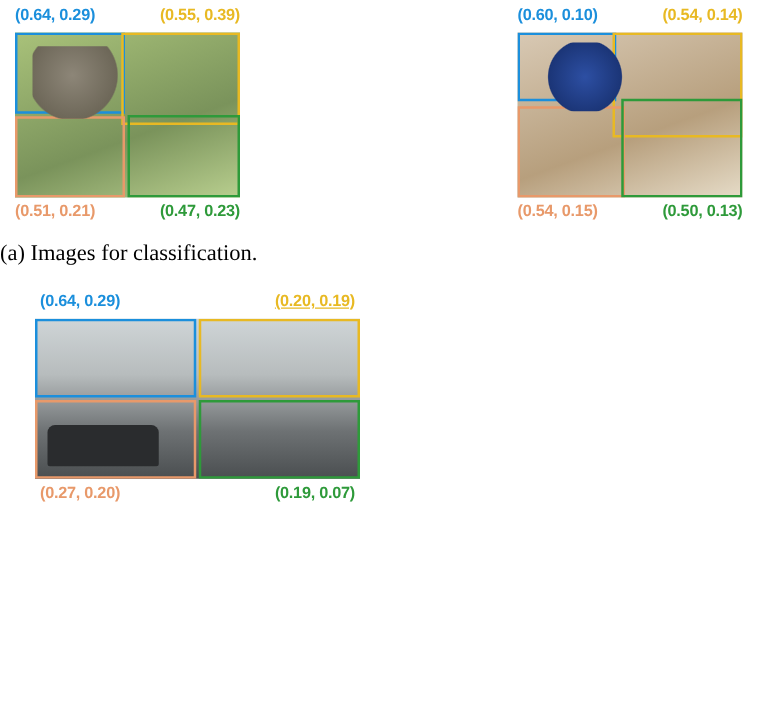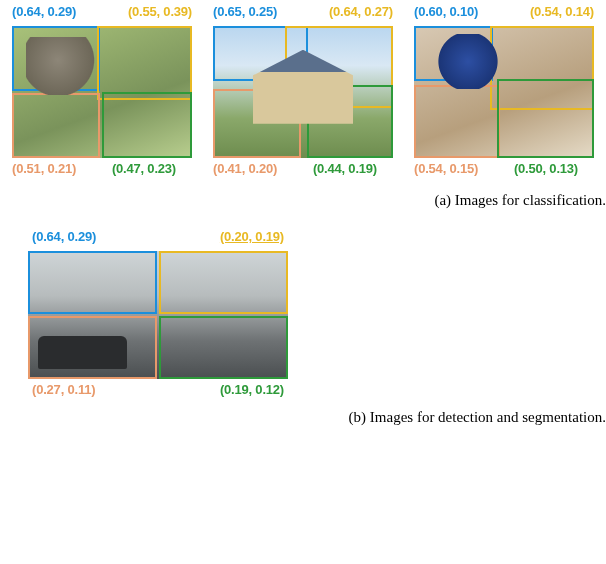--- a/index.html
+++ b/index.html
@@ -14,30 +14,30 @@
   .figure-wrap { width: 100%; }
   .row-a { padding: 8px 12px 4px 12px; display: flex; justify-content: space-between; }
   .group { position: relative; }
   .img-box { background: linear-gradient(135deg,#9ab97d,#6f8f55); position: relative; overflow: hidden; }
   .quad { position: absolute; border: 2px solid; }
   .lbl { position: absolute; font-size: 13px; font-weight: 600; white-space: nowrap; font-family: Arial, Helvetica, sans-serif; letter-spacing: -0.2px; }
   .c-blue   { color: #1b8fdc; border-color: #1b8fdc; }
   .c-yellow { color: #e8b923; border-color: #e8b923; }
   .c-orange { color: #e8996a; border-color: #e8996a; }
   .c-green  { color: #2e9a3a; border-color: #2e9a3a; }
-  .caption { text-align: right; font-size: 15px; padding: 14px 0 18px 0; }
+  .caption { text-align: left; font-size: 18px; padding: 14px 0 18px 0; }
   .row-b { padding: 6px 28px 0 28px; display: flex; justify-content: space-between; }
 
   
   .ga { width: 180px; }
   .ga .img-box { width: 180px; height: 132px; margin-top: 4px; }
   .ga .tl { left: 0; top: -18px; }
   .ga .tr { right: 0; top: -18px; }
   .ga .bl { left: 0; bottom: -18px; }
-  .ga .br { right: 16px; bottom: -18px; }
+  .ga .br { right: 0; bottom: -18px; }
 
   
   .gb { width: 260px; }
   .gb .img-box { width: 260px; height: 128px; margin-top: 4px; }
   .gb .tl { left: 4px; top: -18px; }
   .gb .tr { right: 4px; top: -18px; text-decoration: underline; }
   .gb .bl { left: 4px; bottom: -18px; }
   .gb .br { right: 4px; bottom: -18px; }
 
   
@@ -86,32 +86,20 @@
       <div class="img-box tex-elephant">
         <div class="quad c-blue q-tl"></div>
         <div class="quad c-yellow q-tr"></div>
         <div class="quad c-orange q-bl"></div>
         <div class="quad c-green q-br"></div>
       </div>
       <span class="lbl c-orange bl">(0.51, 0.21)</span>
       <span class="lbl c-green br">(0.47, 0.23)</span>
     </div>
 
-    <div class="group ga ga2">
-      <span class="lbl c-blue tl">(0.65, 0.25)</span>
-      <span class="lbl c-yellow tr">(0.64, 0.27)</span>
-      <div class="img-box tex-house">
-        <div class="quad c-blue q-tl"></div>
-        <div class="quad c-yellow q-tr"></div>
-        <div class="quad c-orange q-bl"></div>
-        <div class="quad c-green q-br"></div>
-      </div>
-      <span class="lbl c-orange bl">(0.41, 0.20)</span>
-      <span class="lbl c-green br">(0.44, 0.19)</span>
-    </div>
 
     <div class="group ga ga3">
       <span class="lbl c-blue tl">(0.60, 0.10)</span>
       <span class="lbl c-yellow tr">(0.54, 0.14)</span>
       <div class="img-box tex-dog">
         <div class="quad c-blue q-tl"></div>
         <div class="quad c-yellow q-tr"></div>
         <div class="quad c-orange q-bl"></div>
         <div class="quad c-green q-br"></div>
       </div>
@@ -126,21 +114,20 @@
 
     <div class="group gb">
       <span class="lbl c-blue tl">(0.64, 0.29)</span>
       <span class="lbl c-yellow tr">(0.20, 0.19)</span>
       <div class="img-box tex-street1">
         <div class="quad c-blue q-tl"></div>
         <div class="quad c-yellow q-tr"></div>
         <div class="quad c-orange q-bl"></div>
         <div class="quad c-green q-br"></div>
       </div>
-      <span class="lbl c-orange bl">(0.27, 0.11)</span>
-      <span class="lbl c-green br">(0.19, 0.12)</span>
+      <span class="lbl c-orange bl">(0.27, 0.20)</span>
+      <span class="lbl c-green br">(0.19, 0.07)</span>
     </div>
 
   </div>
 
-  <div class="caption" style="padding-top:30px;">(b)  Images for detection and segmentation.</div>
 
 </div>
 
 </body></html>

